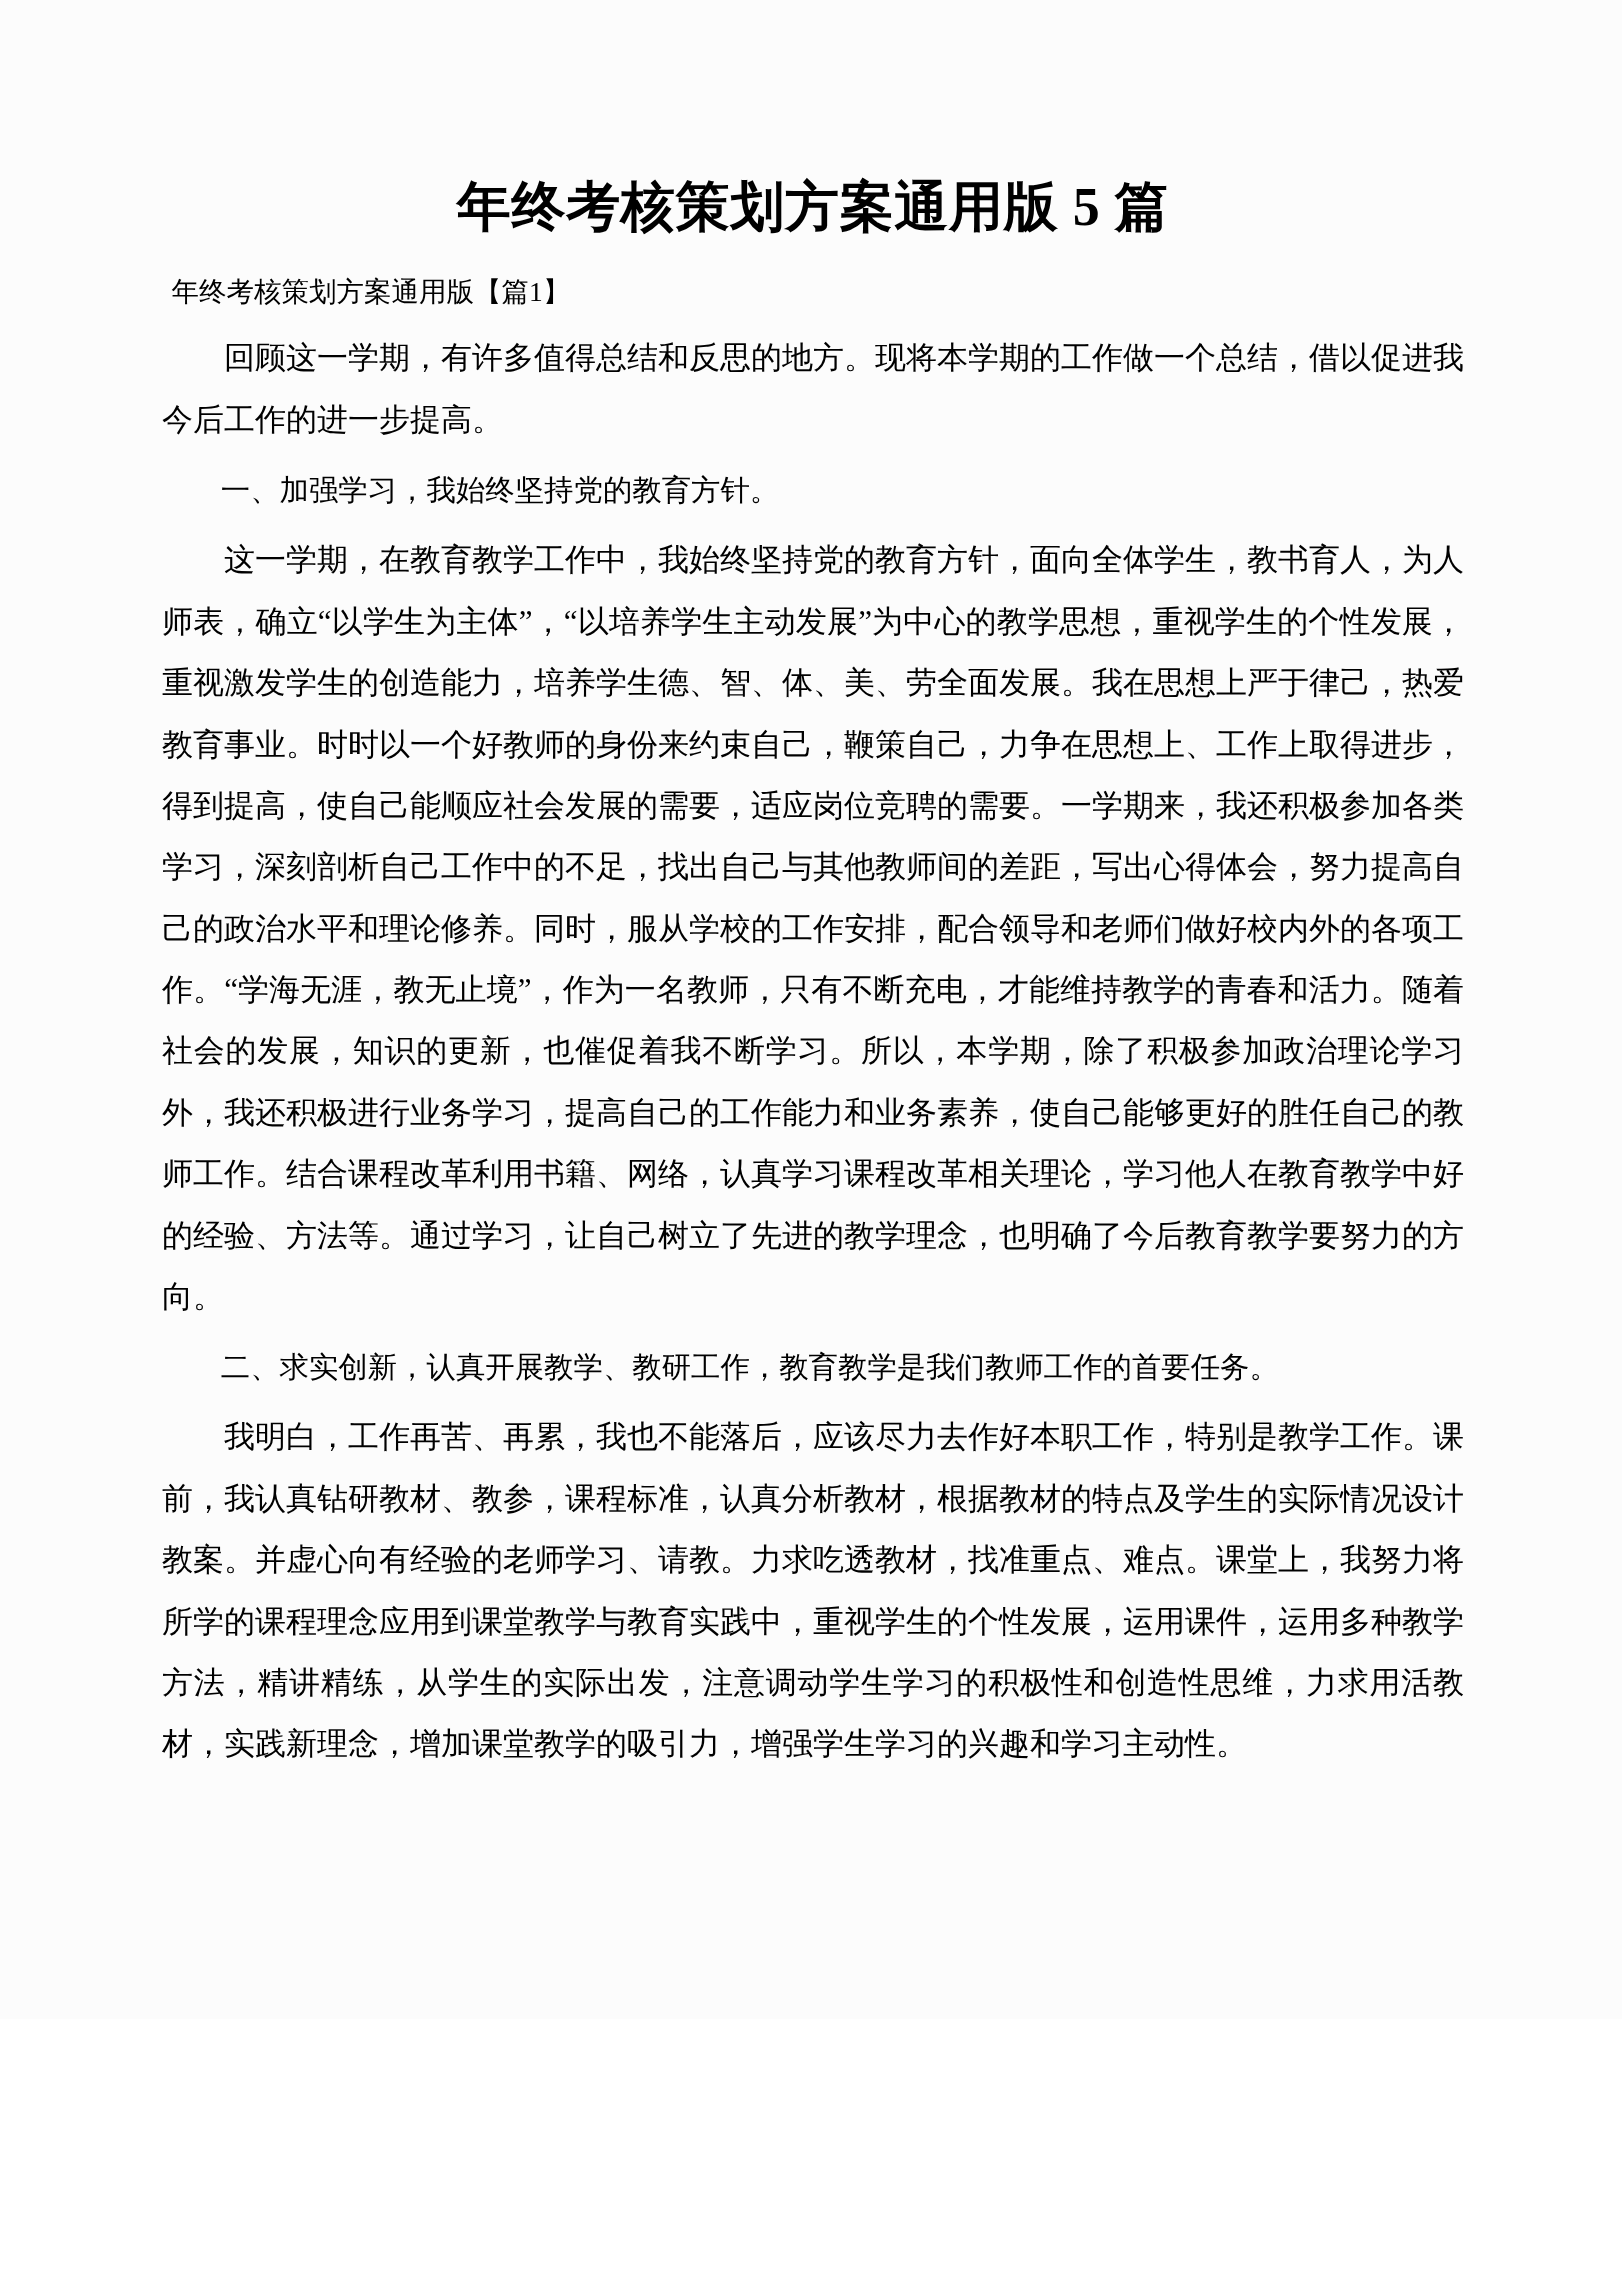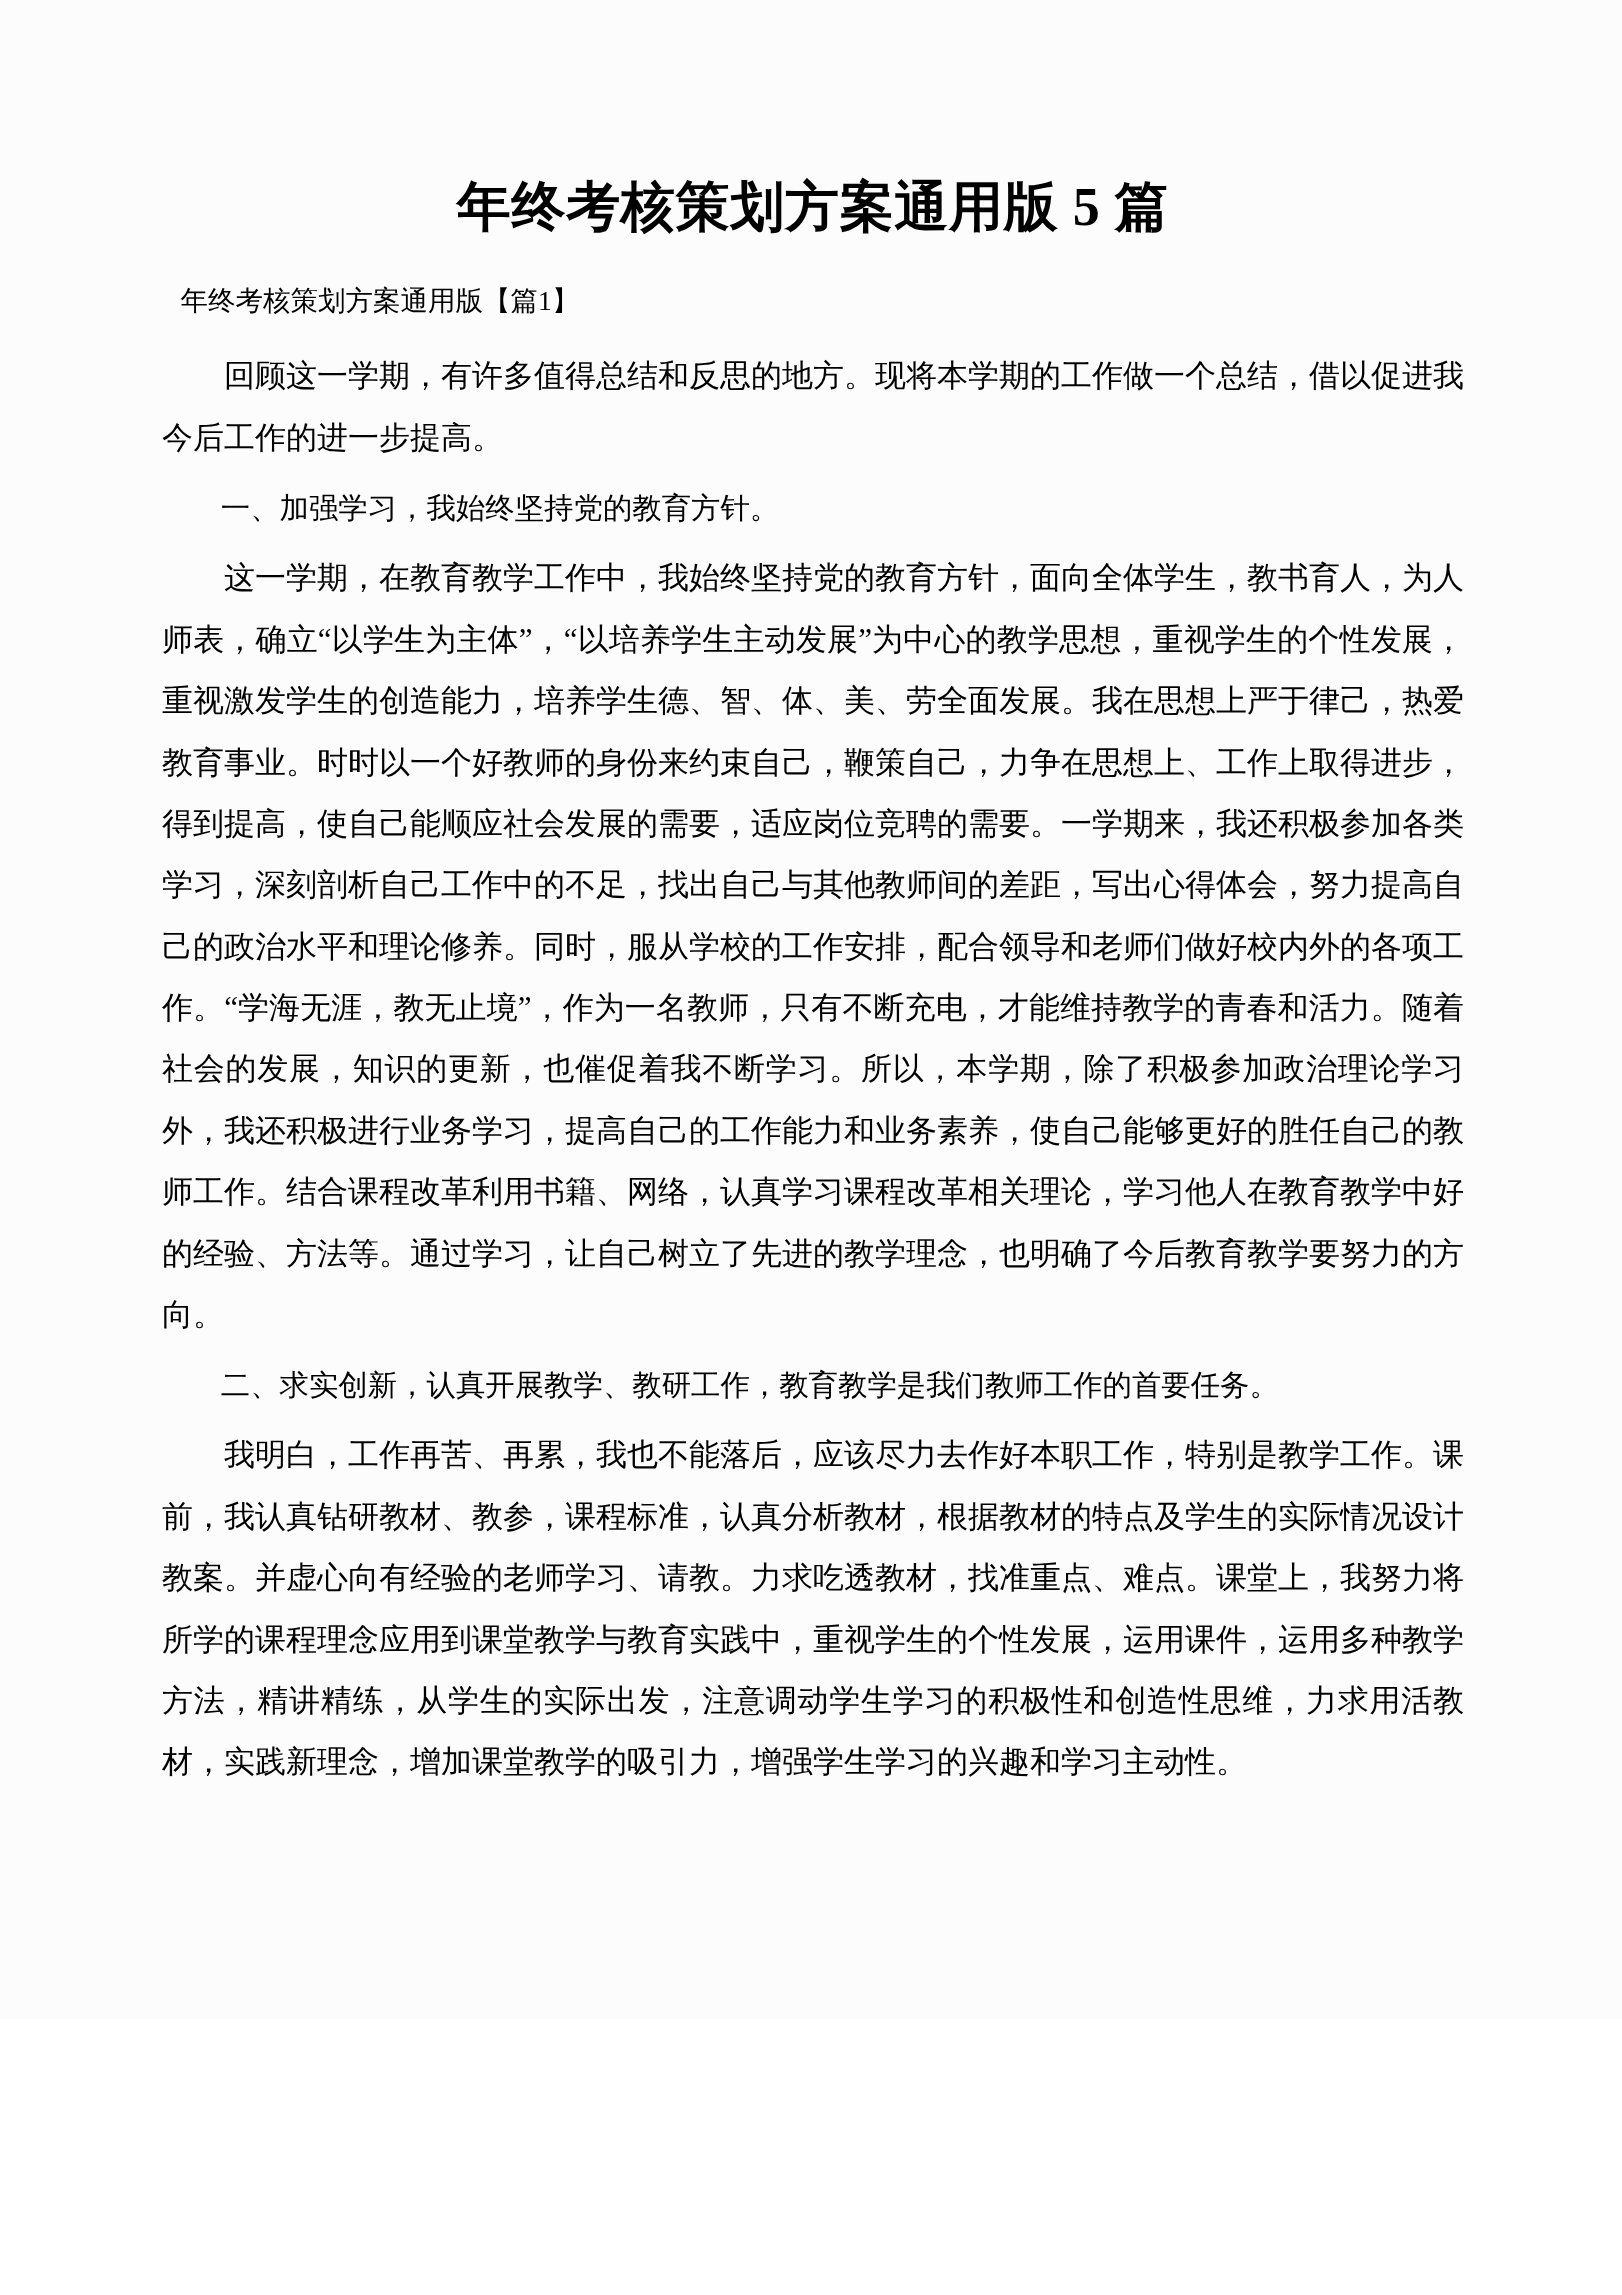--- a/index.html
+++ b/index.html
@@ -30,21 +30,21 @@
     line-height: 1.2;
     text-align: center;
     margin: 0;
     padding-top: 175px;
     letter-spacing: 0.7px;
     white-space: nowrap;
   }
   .subtitle {
     font-size: 27.5px;
     line-height: 1.35;
-    margin: 16px;
+    margin: 7px;
     padding-top: 26px;
     padding-left: 2.6px;
     text-align: left;
   }
   .para {
     font-size: 31px;
     line-height: 1.98;
     margin: 0;
     padding-top: 10.5px;
     text-align: justify;

